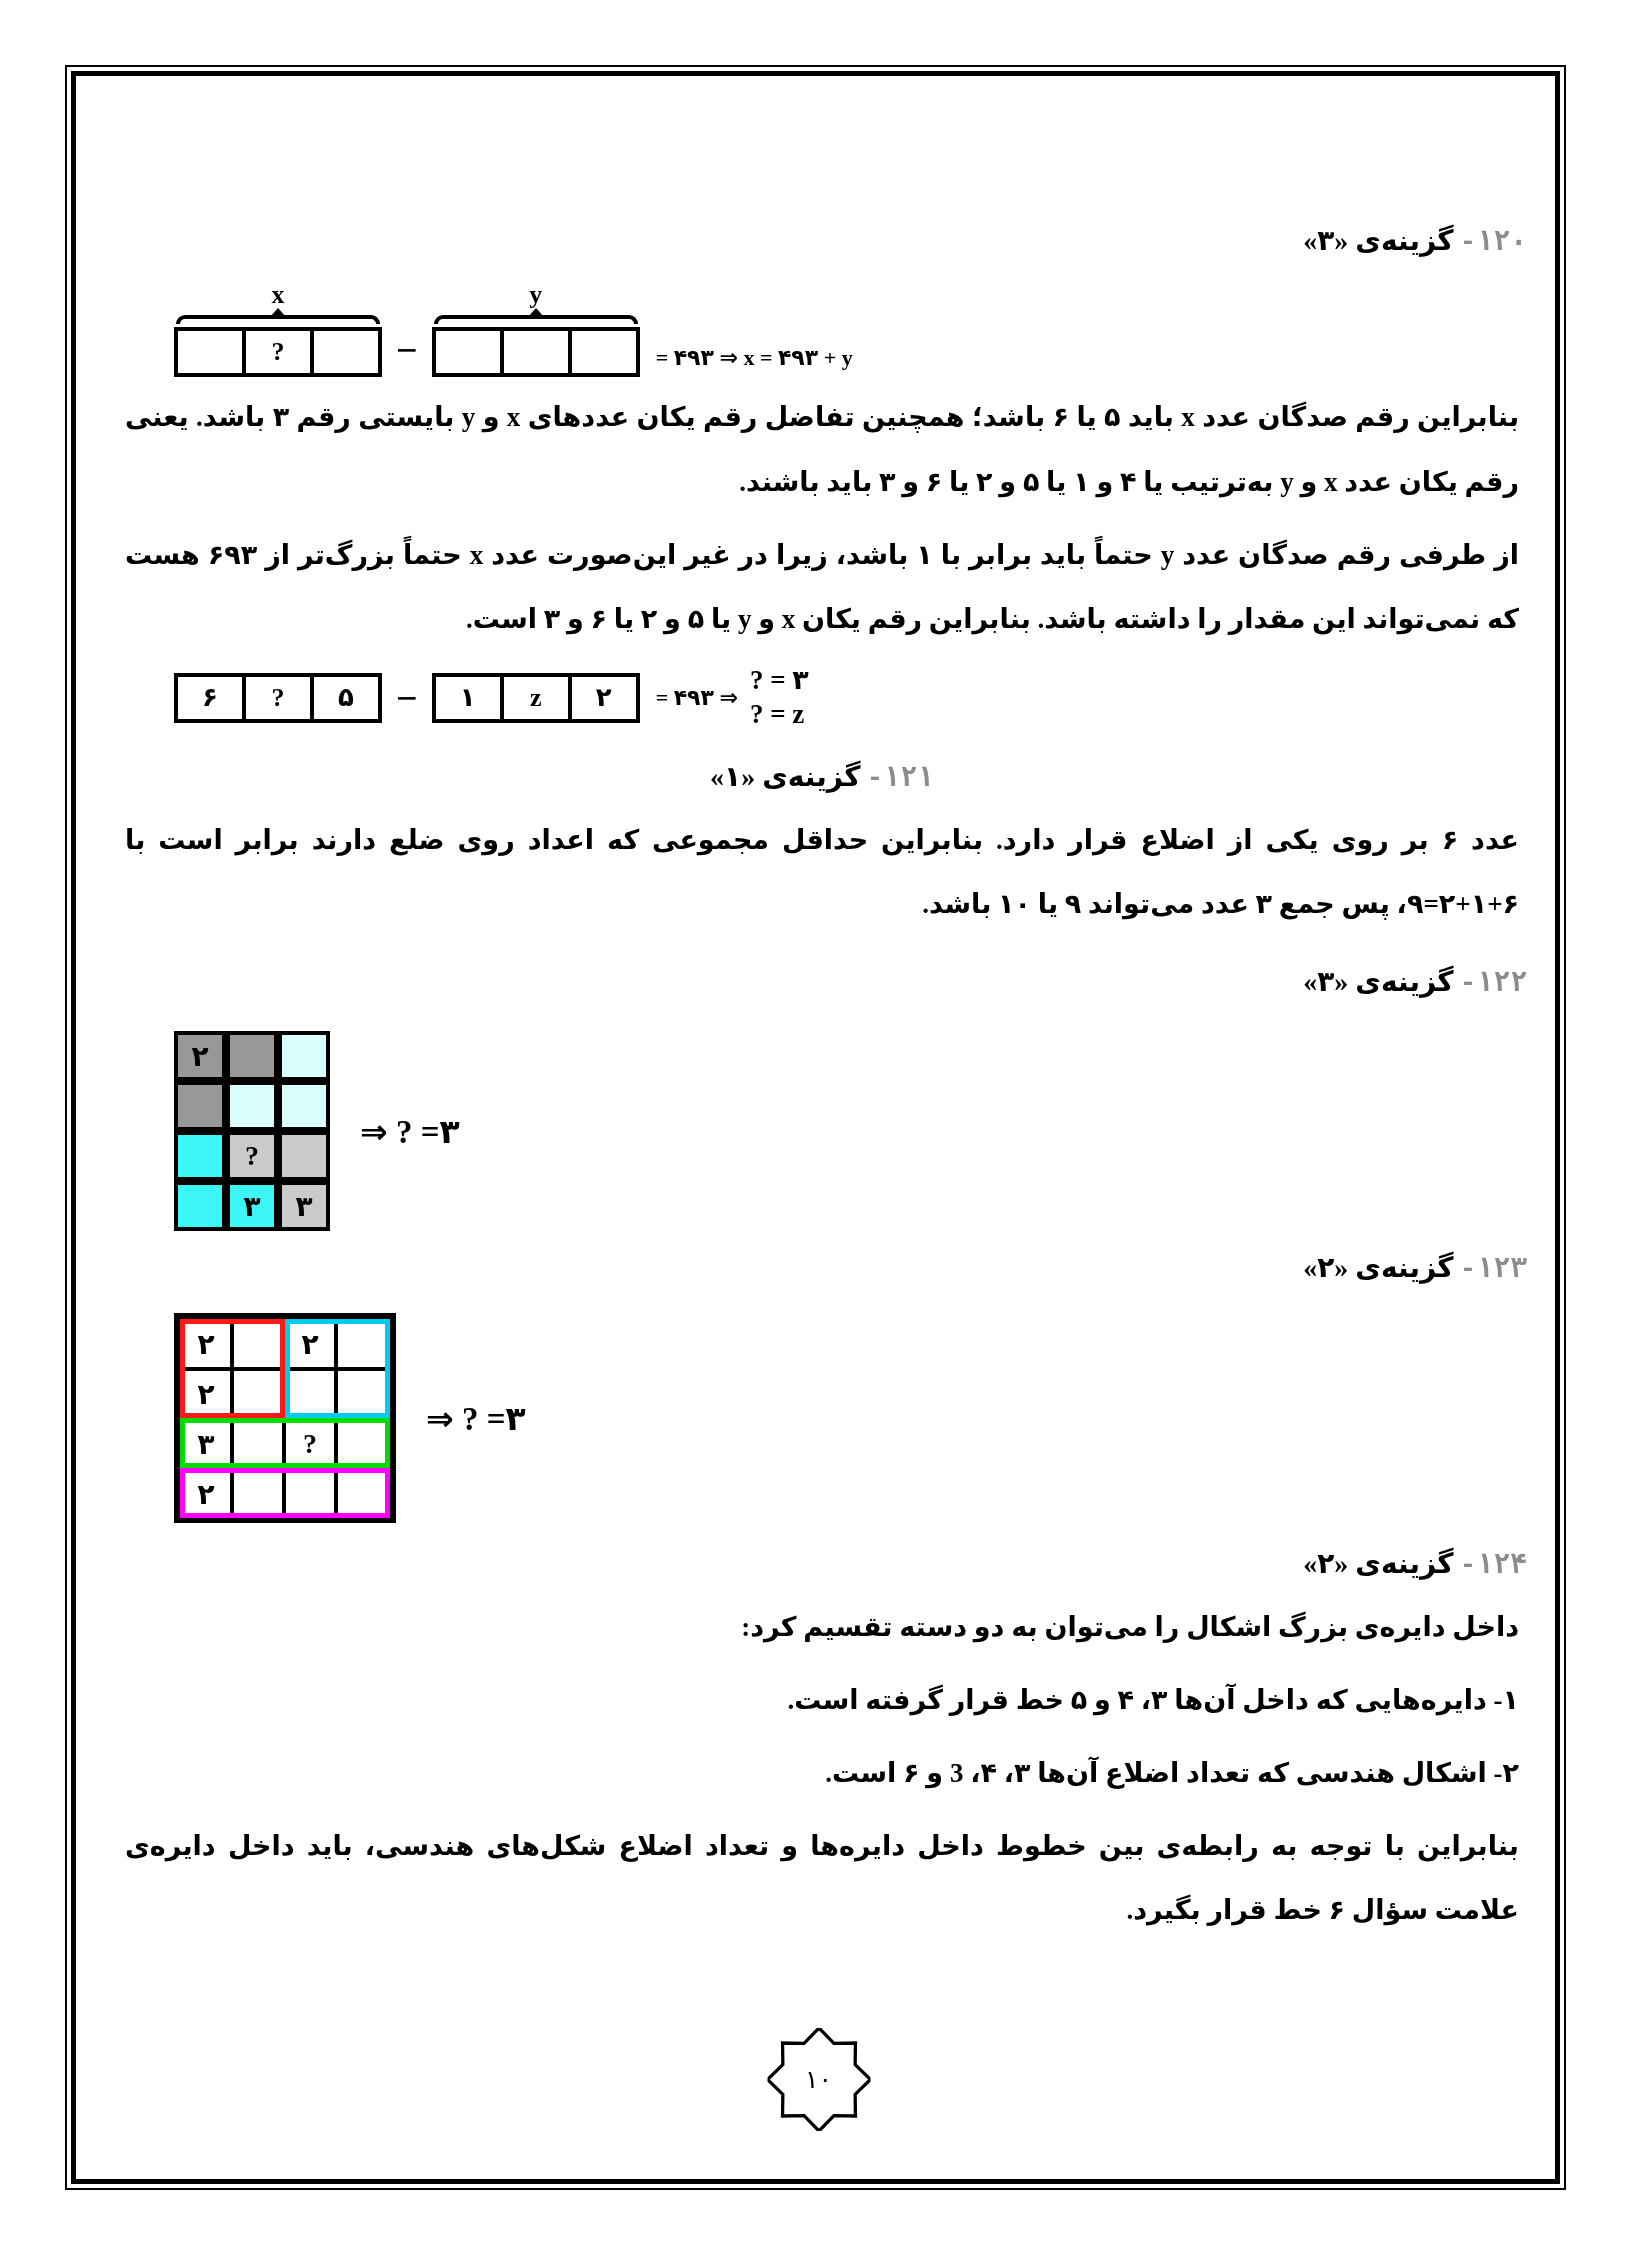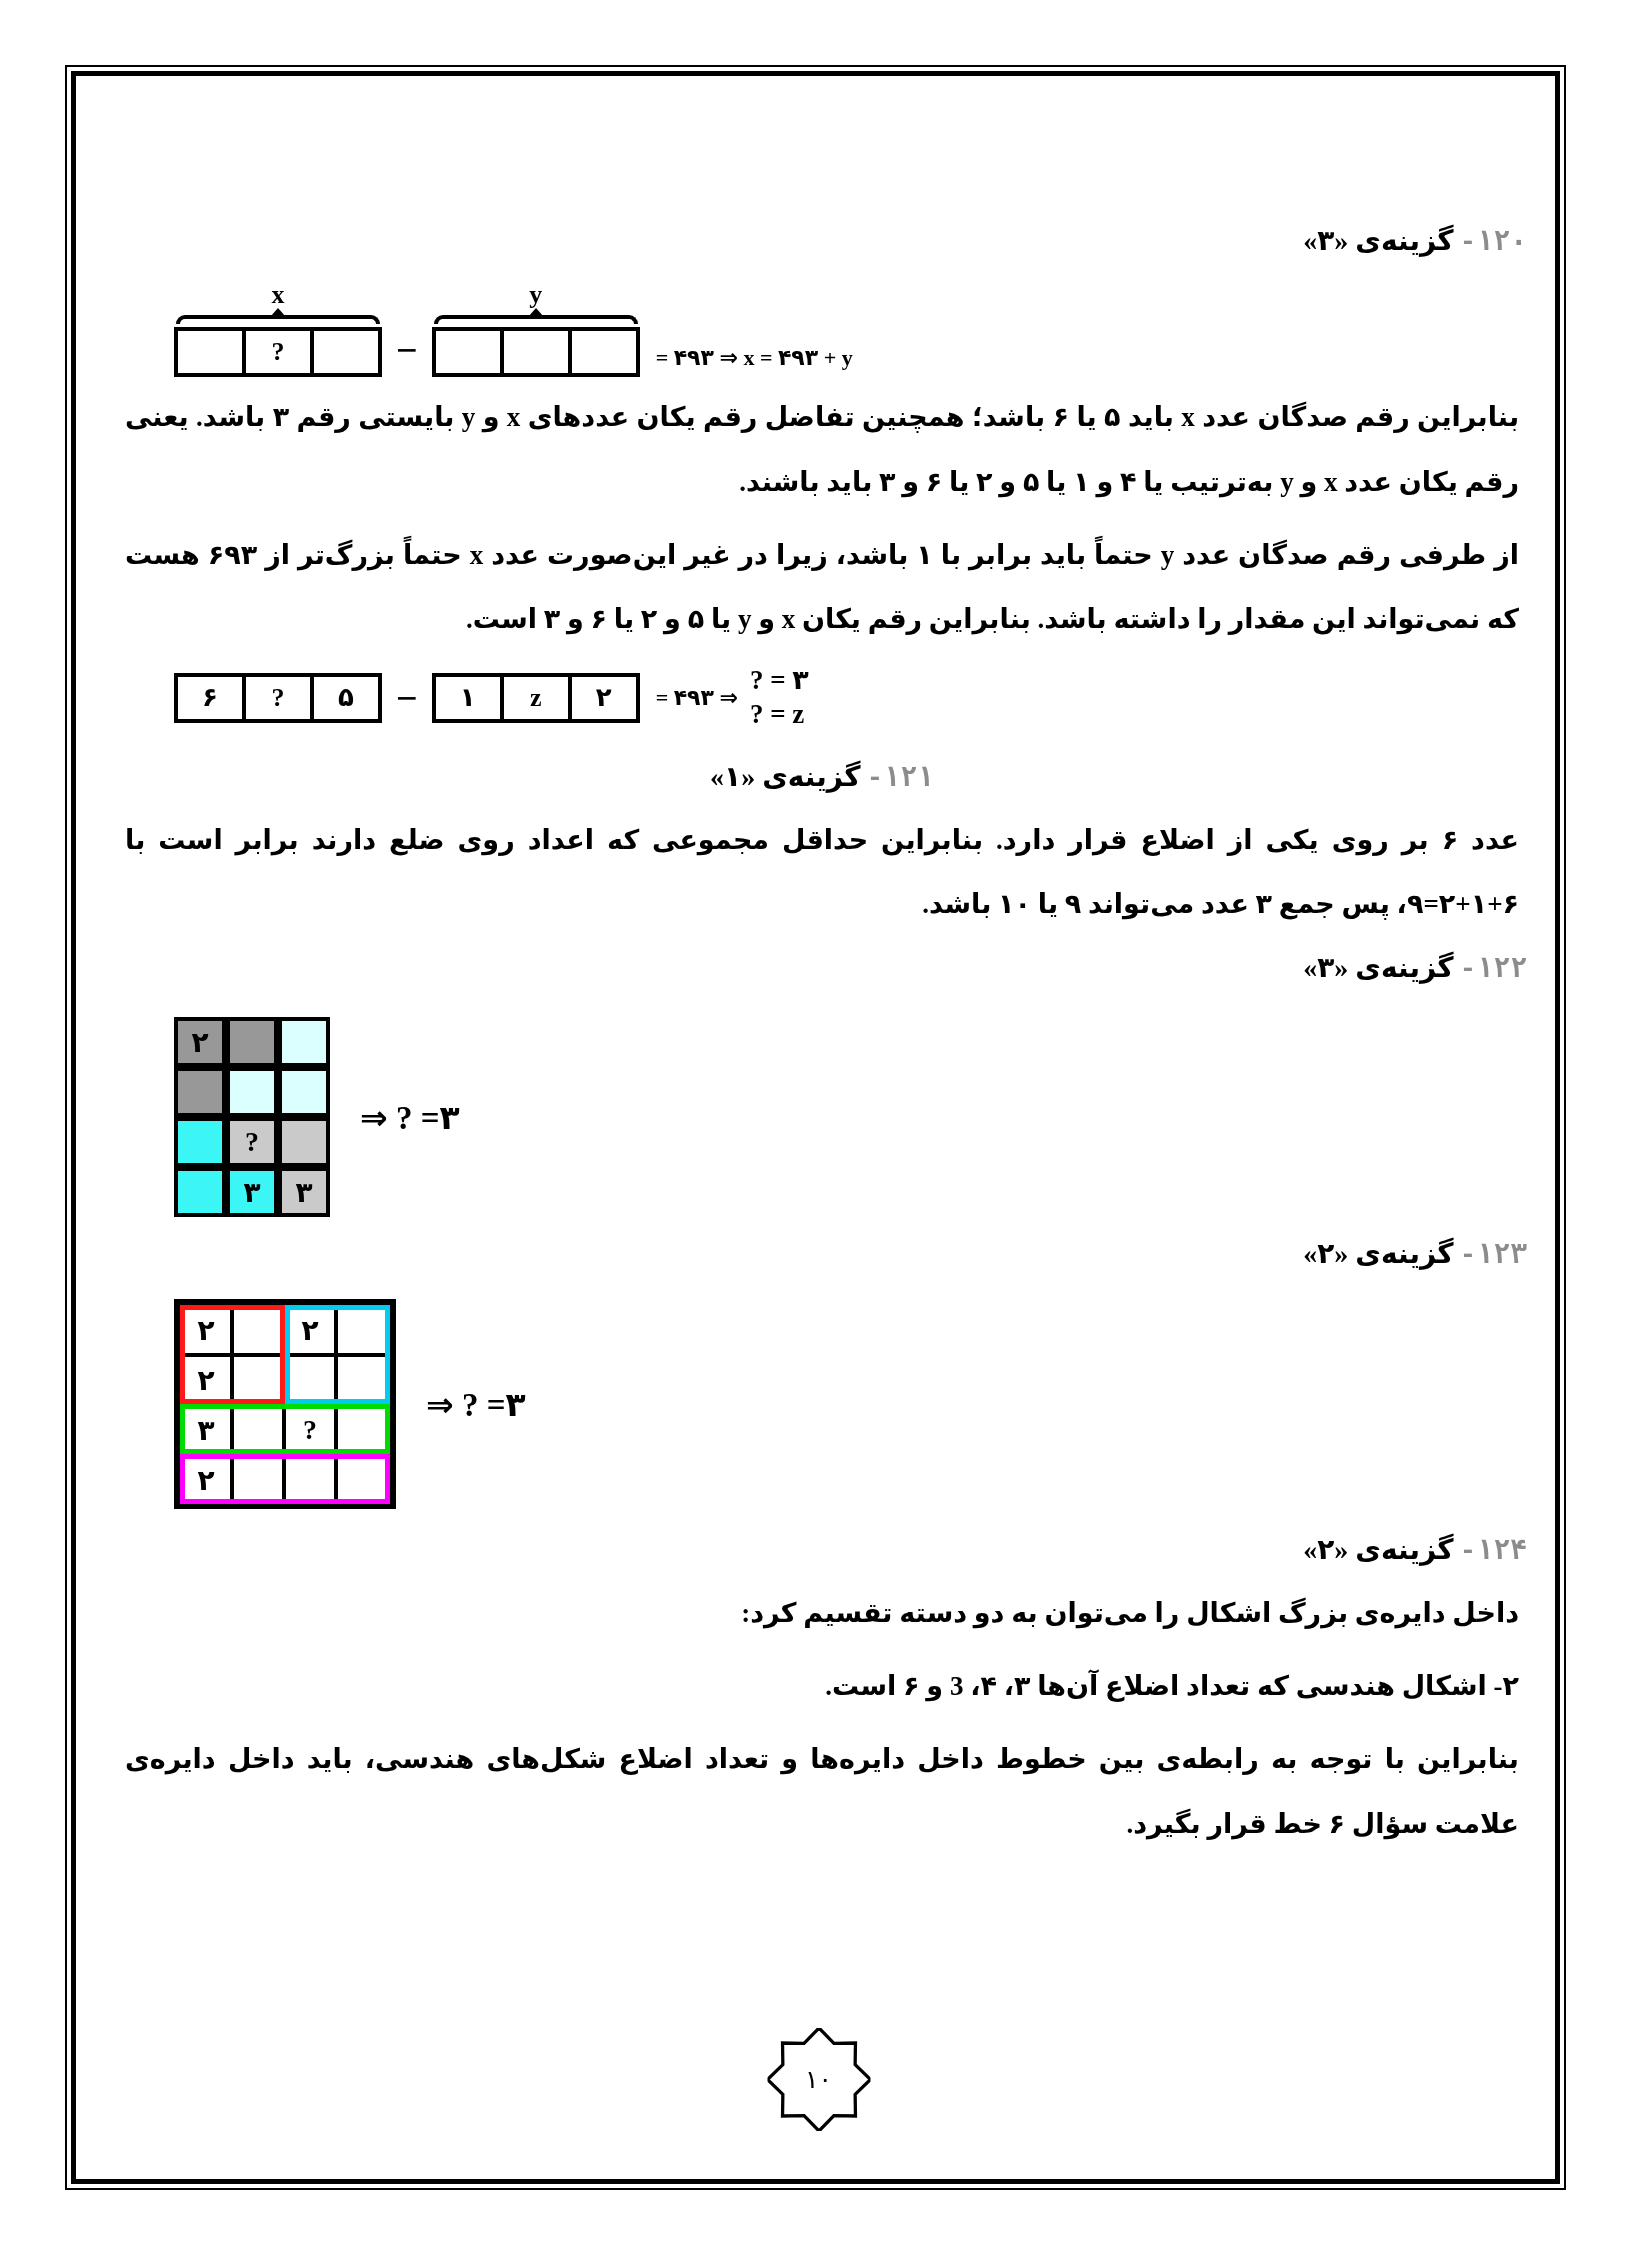--- a/index.html
+++ b/index.html
@@ -4,21 +4,21 @@
 <style>
   html,body{margin:0;padding:0;background:#fff;width:1637px;height:2261px;overflow:hidden;}
   .page{position:relative;width:1637px;height:2261px;background:#ffffff;}
   .frame{position:absolute;left:71px;top:71px;width:1489px;height:2113px;box-sizing:border-box;
          border:5px solid #000;outline:2px solid #000;outline-offset:4px;}
   .content{position:absolute;left:117px;top:220px;width:1410px;direction:rtl;
            font-family:"Liberation Serif","DejaVu Sans",serif;font-weight:bold;color:#000;}
   .heading{font-size:28px;line-height:1.5;text-align:right;}
   .heading .hnum{color:#8c8c8c;margin-left:6px;font-family:Liberation Mono, monospace;}
   .para{margin:8px;font-size:27px;line-height:2.4;text-align:justify;}
-  .gap-top-sm{margin-top:24px;text-align:center;} .gap-top-md{margin-top:10px;} .gap-top-lg{margin-top:16px;} .gap-top-xl{margin-top:20px;}
+  .gap-top-sm{margin-top:24px;text-align:center;} .gap-top-md{margin-top:24px;} .gap-top-lg{margin-top:16px;} .gap-top-xl{margin-top:20px;}
 
   
   .ltr{direction:ltr;display:flex;padding-left:57px;}
   .d1row{align-items:flex-end;margin:18px 0 8px 0;}
   .d2row{align-items:center;margin:12px 0 12px 0;}
   .dgroup{display:flex;flex-direction:column;}
   .dlabel{text-align:center;font-size:26px;line-height:1;height:26px;}
   .brace{position:relative;height:16px;margin-bottom:3px;}
   .brace::before{content:"";position:absolute;left:2px;right:2px;top:7px;height:9px;box-sizing:border-box;
                  border:4px solid #000;border-bottom:none;border-radius:10px 10px 0 0;}
@@ -181,20 +181,21 @@
         <div class="ov ovg"></div>
         <div class="ov ovm"></div>
       </div>
       <div class="garrow">⇒ ? =۳</div>
     </div>
 
     <div class="heading gap-top-xl">
       <span class="hnum">۱۲۴-</span><span>گزینه‌ی «۲»</span>
     </div>
     <p class="para">داخل دایره‌ی بزرگ اشکال را می‌توان به دو دسته تقسیم کرد:</p>
+    <p class="para">۱- دایره‌هایی که داخل آن‌ها ۳، ۴ و ۵ خط قرار گرفته است.</p>
     <p class="para">۲- اشکال هندسی که تعداد اضلاع آن‌ها ۳، ۴، 3 و ۶ است.</p>
     <p class="para">بنابراین با توجه به رابطه‌ی بین خطوط داخل دایره‌ها و تعداد اضلاع شکل‌های هندسی، باید داخل دایره‌ی علامت سؤال ۶ خط قرار بگیرد.</p>
   </div>
 
   <div class="star">
     <svg viewBox="0 0 100 100" width="103" height="103">
       <polygon points="50,0 64.5,14.9 85.4,14.6 85.1,35.5 100,50 85.1,64.5 85.4,85.4 64.5,85.1 50,100 35.5,85.1 14.6,85.4 14.9,64.5 0,50 14.9,35.5 14.6,14.6 35.5,14.9" fill="#ffffff" stroke="#000000" stroke-width="3.2"></polygon>
     </svg>
     <div class="pnum">۱۰</div>
   </div>

